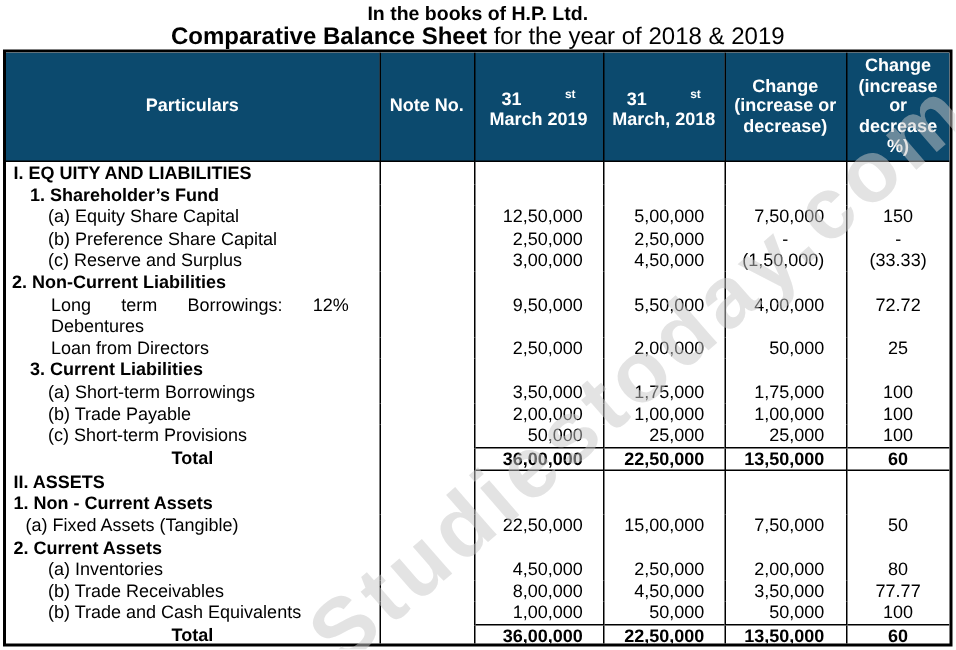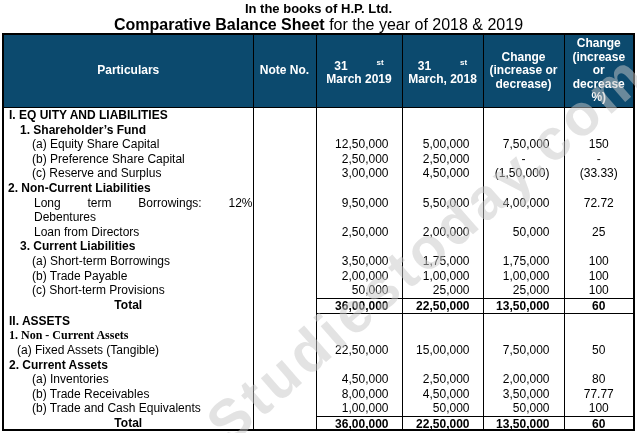--- a/index.html
+++ b/index.html
@@ -29,21 +29,21 @@
   td.last{border-right:none;}
   tr.r{height:14.6px;}
   tr.r2{height:29.2px;}
   .bold{font-weight:bold;}
   .num{text-align:right;padding-right:13px;}
   .chg{text-align:right;padding-right:14px;}
   .ctr{text-align:center;}
   .total-lbl{text-align:center;font-weight:bold;}
   .rt{border-top:1px solid #000;}
   .rb{border-bottom:1px solid #000;}
-  .jline{display:flex;justify-content:space-between;padding-right:0;}
+  .jline{display:flex;justify-content:space-between;padding-right:20px;}
 </style>
 </head>
 <body>
 
 <div id="page">
 
   <div class="title-line1">In the books of H.P. Ltd.</div>
   <div class="title-line2"><span class="b">Comparative Balance Sheet</span><span> for the year of 2018 &amp; 2019</span></div>
 
   <div class="watermark">Studiestoday.com</div>
@@ -183,21 +183,21 @@
           </tr>
           <tr class="r">
             <td class="bold" style="padding-left: 5px;">II. ASSETS</td>
             <td></td>
             <td class="num"></td>
             <td class="num"></td>
             <td class="chg"></td>
             <td class="ctr last"></td>
           </tr>
           <tr class="r">
-            <td class="bold" style="padding-left: 5px; font-family: Liberation Serif, serif;">1. Non - Current Assets</td>
+            <td class="bold" style="padding-left: 5px;">1. Non - Current Assets</td>
             <td></td>
             <td class="num"></td>
             <td class="num"></td>
             <td class="chg"></td>
             <td class="ctr last"></td>
           </tr>
           <tr class="r">
             <td style="padding-left: 13px;">(a) Fixed Assets (Tangible)</td>
             <td></td>
             <td class="num">22,50,000</td>

